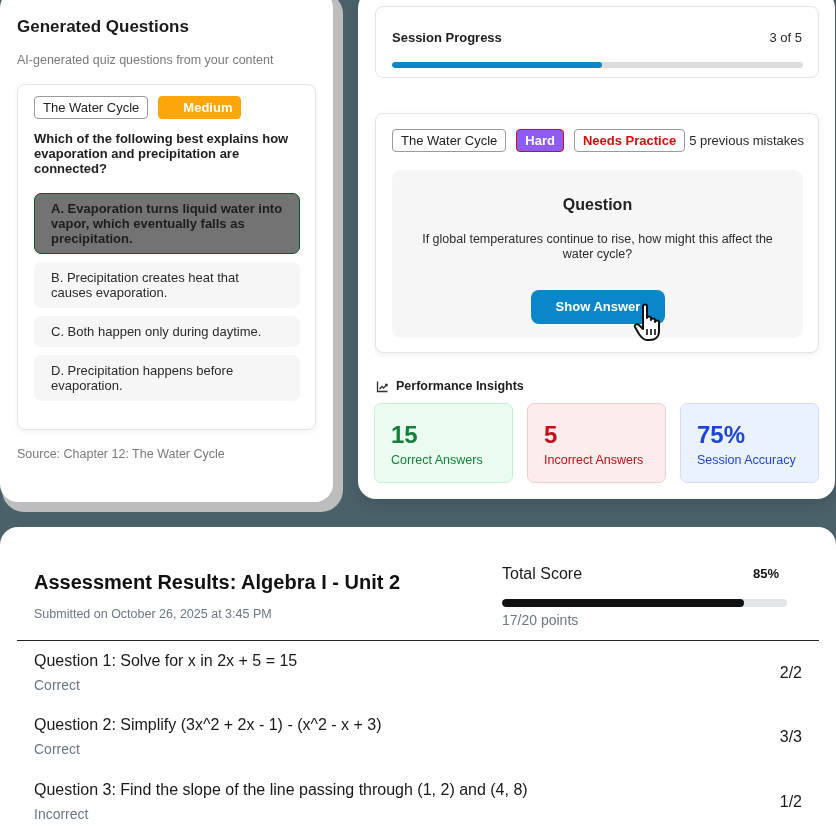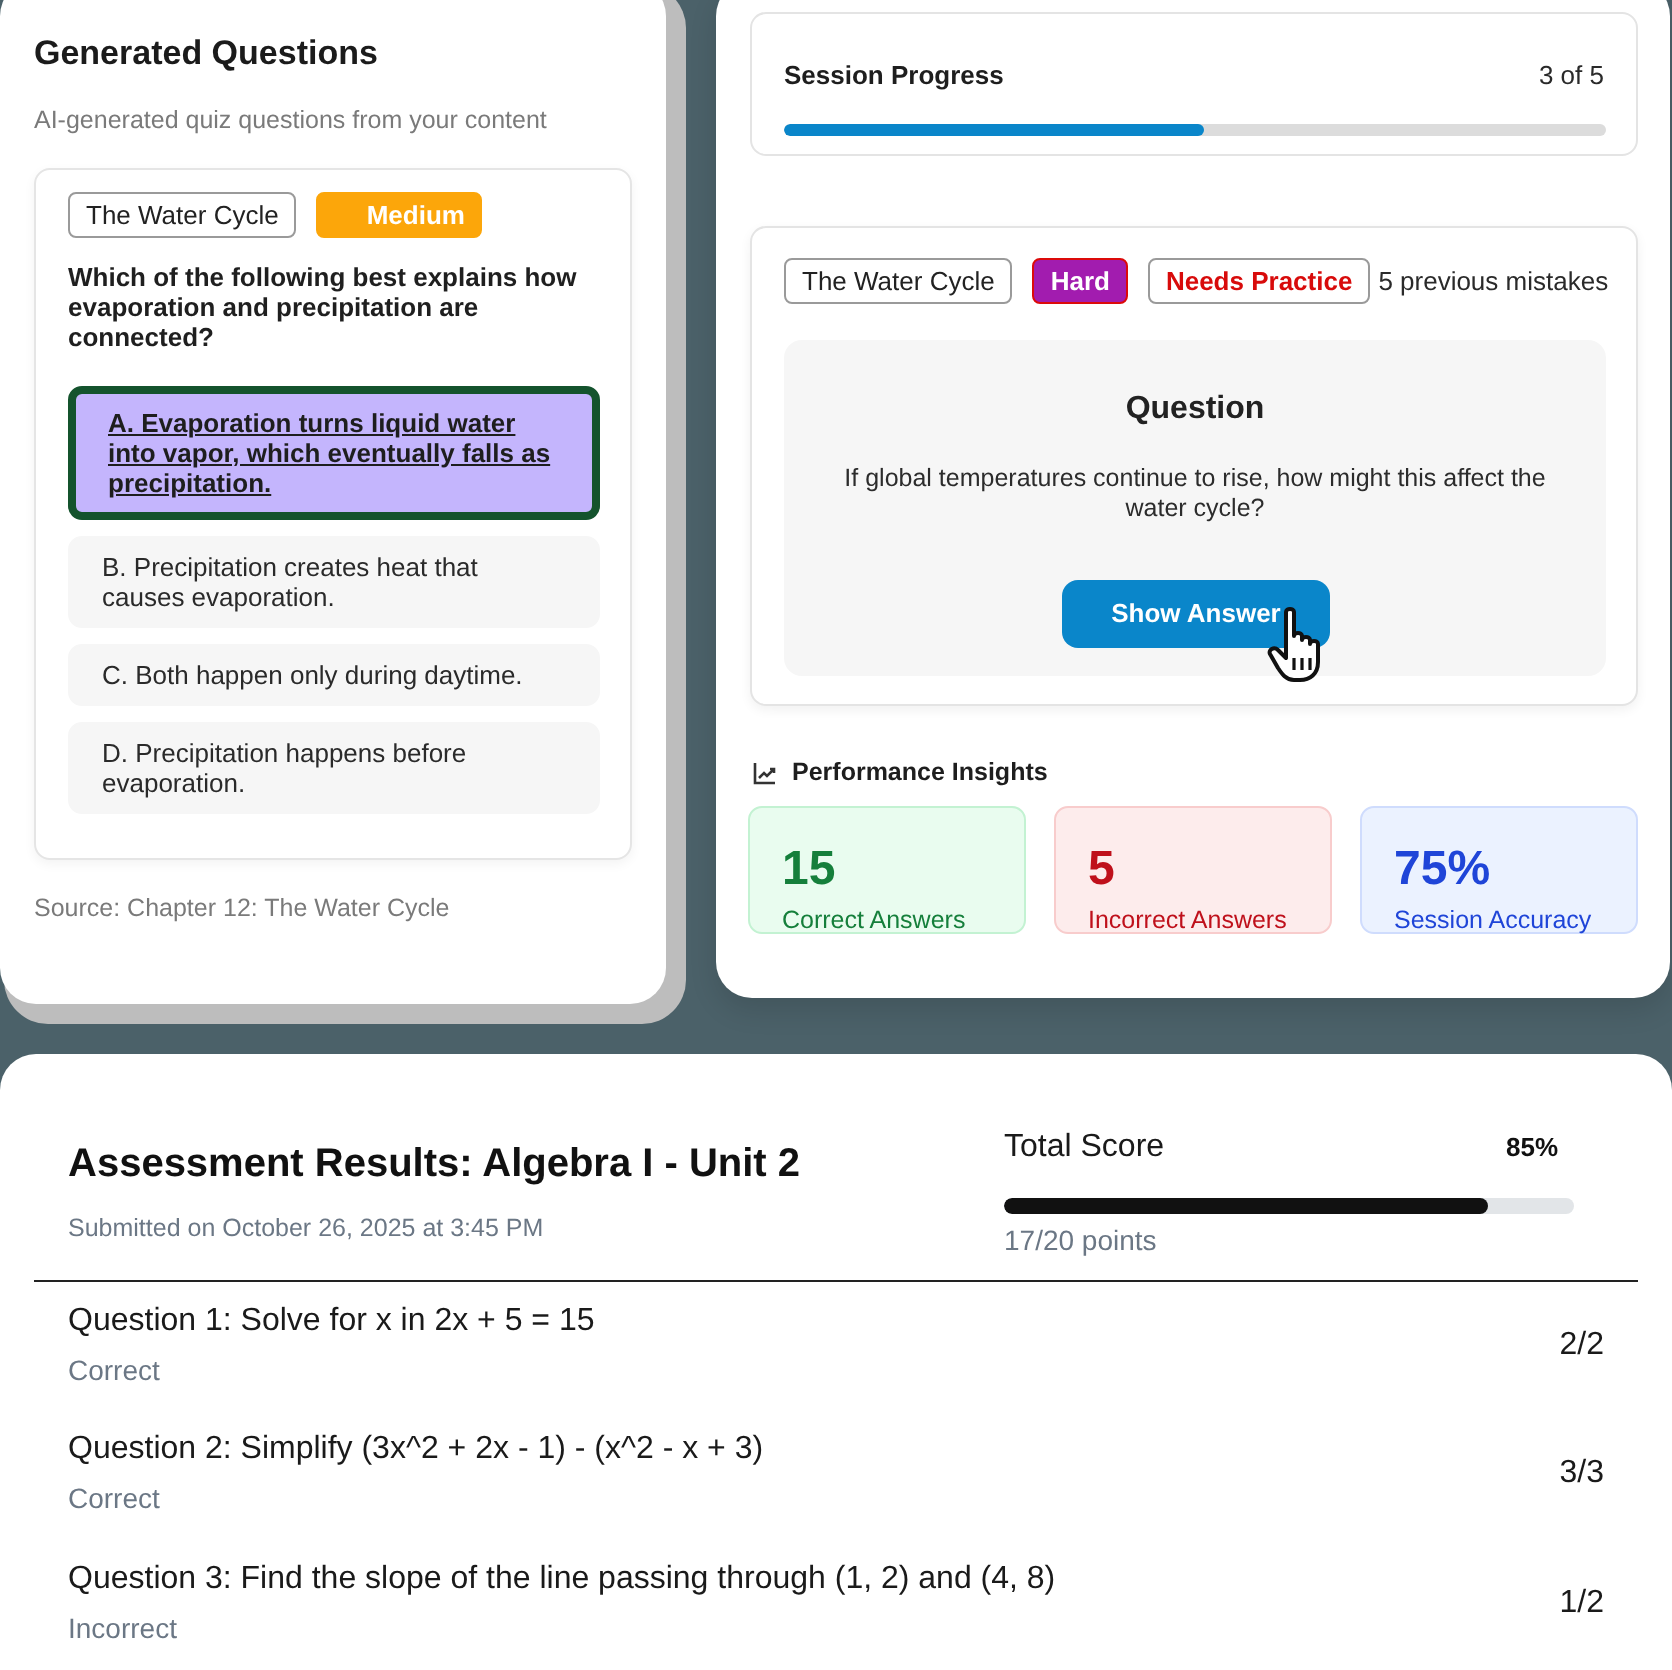--- a/index.html
+++ b/index.html
@@ -44,21 +44,21 @@
       position: absolute; left: 16px; top: 46px; width: 265px;
       font-size: 13px; font-weight: bold; line-height: 15px; color: #1f1f1f;
     }
     .options { position: absolute; left: 16px; top: 108px; width: 266px; }
     .option {
       background: #f6f6f6; border-radius: 7px; padding: 7px 16px;
       font-size: 13px; line-height: 15px; color: #2a2a2a; margin-bottom: 8px;
       border: 1px solid #f6f6f6;
     }
     .option.correct {
-      background: #c4b5fd; border: 4px solid #14532d; font-weight: bold; color: #1e1e1e; text-decoration: underline;
+      background: #737373; border: 1px solid #14532d; font-weight: bold; color: #1e1e1e;
     }
     .source {
       position: absolute; left: 17px; top: 457px;
       font-size: 12.5px; color: #7a7a7a;
     }
 
     
     #right-card {
       left: 358px; top: -10px; width: 477px; height: 509px;
       box-shadow: 0 6px 14px rgba(0,0,0,0.12);
@@ -74,21 +74,21 @@
       background: #dcdcdc; border-radius: 3px; overflow: hidden;
     }
     .progress-fill { height: 100%; background: #0a86ca; border-radius: 3px; }
 
     .flash-box {
       position: absolute; left: 17px; top: 123px; width: 444px; height: 240px;
       border: 1px solid #e4e4e4; border-radius: 8px; background: #fff;
       box-shadow: 0 2px 6px rgba(0,0,0,0.06);
     }
     .flash-tags { position: absolute; left: 16px; top: 15px; display: flex; align-items: center; gap: 10px; }
-    .tag.hard { background: #a21caf; color: #fff; font-weight: bold; border: 1px solid #dc0a0a; }
+    .tag.hard { background: #8b5cf6; color: #fff; font-weight: bold; border: 1px solid #dc0a0a; }
     .tag.needs { border: 1px solid #9a9a9a; color: #d80b0b; font-weight: bold; background: #fff; }
     .mistakes { font-size: 13px; color: #2a2a2a; margin-left: -6px; }
     .flash-inner {
       position: absolute; left: 16px; top: 56px; width: 411px; height: 168px;
       background: #f6f6f6; border-radius: 9px; text-align: center;
     }
     .flash-title { position: absolute; left: 0; right: 0; top: 26px; font-size: 16px; font-weight: bold; color: #222; }
     .flash-text {
       position: absolute; left: 20px; right: 20px; top: 62px;
       font-size: 12.5px; line-height: 15px; color: #2c2c2c;
@@ -99,21 +99,21 @@
       font-size: 13px; font-weight: bold; line-height: 34px; text-align: center;
       font-family: "Liberation Sans", sans-serif;
     }
     .cursor { position: absolute; left: 633px; top: 303px; width: 36px; height: 40px; }
 
     .insights-title {
       position: absolute; left: 18px; top: 389px; display: flex; align-items: center; gap: 7px;
       font-size: 12.5px; font-weight: bold; color: #1e1e1e; text-align: right;
     }
     .stat {
-      position: absolute; top: 413px; width: 139px; height: 64px; border-radius: 7px;
+      position: absolute; top: 413px; width: 139px; height: 80px; border-radius: 7px;
       padding: 17px 16px 0 16px;
     }
     .stat .num { font-size: 24px; font-weight: bold; line-height: 28px; }
     .stat .lbl { font-size: 12.5px; margin-top: 4px; }
     .stat.green { left: 16px; background: #e9fcef; border: 1px solid #c3f2d2; color: #157f3b; }
     .stat.red { left: 169px; background: #fdecec; border: 1px solid #f8cccc; color: #bf101b; }
     .stat.blue { left: 322px; background: #ebf2ff; border: 1px solid #cfdcfd; color: #1f45d8; }
 
     
     #bottom-card {

